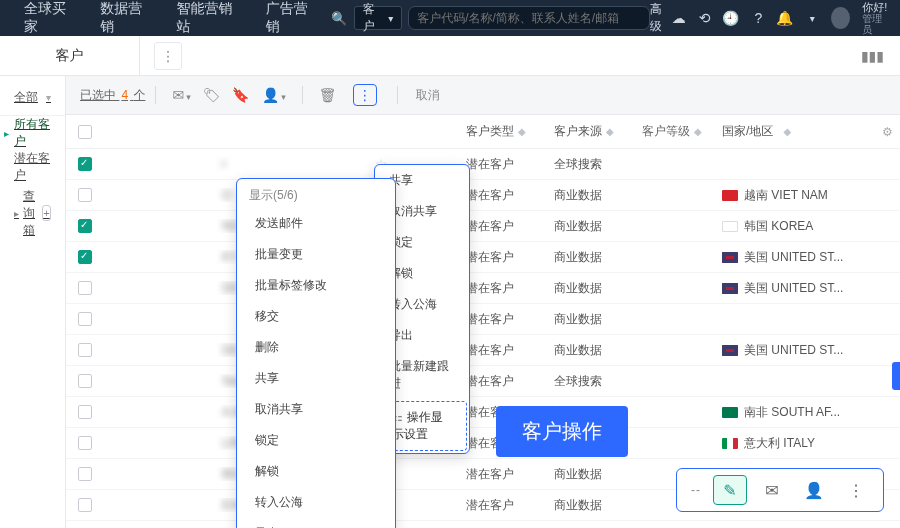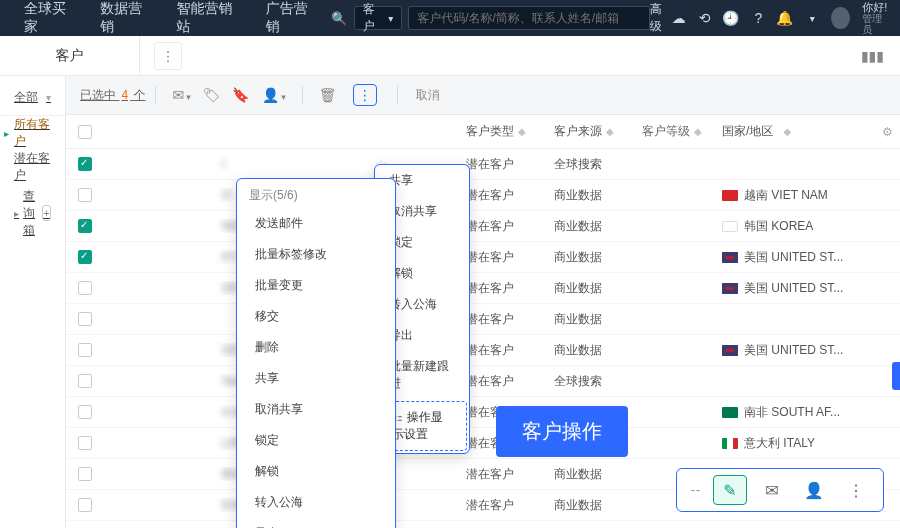--- a/index.html
+++ b/index.html
@@ -4,41 +4,41 @@
 <style>
 * { margin:0; padding:0; box-sizing:border-box; font-family:"Microsoft YaHei","PingFang SC",sans-serif; }
 body { width:900px; height:528px; overflow:hidden; background:#f5f6f7; font-size:12px; color:#333; position:relative; }
 
 
 .topnav { height:36px; background:#1c2a3c; display:flex; align-items:center; color:#cfd6df; padding:0 12px; position:relative; }
 .topnav .nav-item { padding:0 12px; height:36px; display:flex; align-items:center; cursor:pointer; font-size:14px; }
 .search-wrap { display:flex; align-items:center; margin-left:24px; }
 .search-tag { background:#0e1a28; border:1px solid #3a4a5c; border-radius:3px; height:24px; display:flex; align-items:center; padding:0 8px; color:#cfd6df; font-size:12px;}
 .search-tag .chev { margin-left:4px; font-size:10px; }
-.search-input { margin-left:6px; width:260px; height:24px; background:#0e1a28; border:1px solid #3a4a5c; border-radius:2px; padding:0 26px 0 8px; color:#cfd6df; font-size:12px; position:relative;}
+.search-input { margin-left:6px; width:260px; height:24px; background:#0e1a28; border:1px solid #3a4a5c; border-radius:7px; padding:0 26px 0 8px; color:#cfd6df; font-size:12px; position:relative;}
 .search-icon { position:absolute; margin-left:-22px; color:#8a96a4; font-size:13px; }
 .adv { color:#cfd6df; font-size:12px;font-family:Liberation Mono, monospace;}
 .topnav .right { margin-left:auto; display:flex; align-items:center; gap:12px; color:#cfd6df;}
 .topnav .right .ic { width:16px; height:16px; display:flex; align-items:center; justify-content:center; font-size:14px;}
 .avatar { width:22px; height:22px; border-radius:50%; background:#556070;}
 .greet { line-height:1.1; font-size:11px;}
 .greet .sub { color:#8a96a4; font-size:10px; }
 
 
 .subhdr { height:40px; background:#fff; border-bottom:1px solid #e6e8eb; display:flex; align-items:center; }
 .subhdr .left { width:140px; border-right:1px solid #e6e8eb; height:40px; display:flex; align-items:center; justify-content:center; font-size:14px; color:#333;}
 .subhdr .menu-btn { width:28px; height:28px; margin-left:14px; border:1px solid #e6e8eb; border-radius:3px; display:flex; align-items:center; justify-content:center; color:#888; font-size:14px;}
 .subhdr .bars-btn { margin-left:auto; margin-right:16px; color:#888; font-size:14px;}
 
 
 .main { display:flex; height:452px; }
 .sidebar { width:140px; background:#fff; border-right:1px solid #e6e8eb; padding-top:4px;text-decoration:underline; }
 .side-filter { height:36px; display:flex; align-items:center; padding:0 14px; color:#555; justify-content:space-between; border-bottom:1px solid #eef0f2;}
 .side-item { height:34px; display:flex; align-items:center; padding:0 14px; color:#555; cursor:pointer; }
-.side-item.active { color:#a16207; position:relative; }
+.side-item.active { color:#14532d; position:relative; }
 .side-item.active::before { content:"▸"; color:#0c9e85; position:absolute; left:4px; font-size:10px;}
 .side-item .add { margin-left:auto; width:16px; height:16px; border:1px solid #c8ccd2; border-radius:3px; display:flex; align-items:center; justify-content:center; color:#888; font-size:11px;}
 
 .content { flex:1; display:flex; flex-direction:column; position:relative; }
 .toolbar { height:38px; display:flex; align-items:center; padding:0 14px; background:#f5f6f7;}
 .toolbar .sel { color:#666;text-decoration:underline; }
 .toolbar .sel .cnt { color:#f56c0c; margin:0 2px; }
 .toolbar .sep { width:1px; height:18px; background:#d8dbe0; margin:0 10px; }
 .toolbar .ic { color:#888; font-size:14px; margin:0 6px; cursor:pointer; position:relative;}
 .toolbar .ic .chev { font-size:9px; margin-left:2px;}
@@ -391,22 +391,22 @@
             <div class="cell c-ctry"></div>
             <div class="cell c-set"></div>
           </div>
         </div>
     </div>
 
     <div class="panel1">
       <div class="ptitle">显示(5/6)</div>
       <div id="p1items">
           <div class="pitem">发送邮件</div>
+          <div class="pitem">批量变更</div>
           <div class="pitem">批量标签修改</div>
-          <div class="pitem">批量变更</div>
           <div class="pitem">移交</div>
           <div class="pitem">删除</div>
           <div class="pitem">共享</div>
           <div class="pitem">取消共享</div>
           <div class="pitem">锁定</div>
           <div class="pitem">解锁</div>
           <div class="pitem">转入公海</div>
           <div class="pitem">导出</div>
         </div>
 

